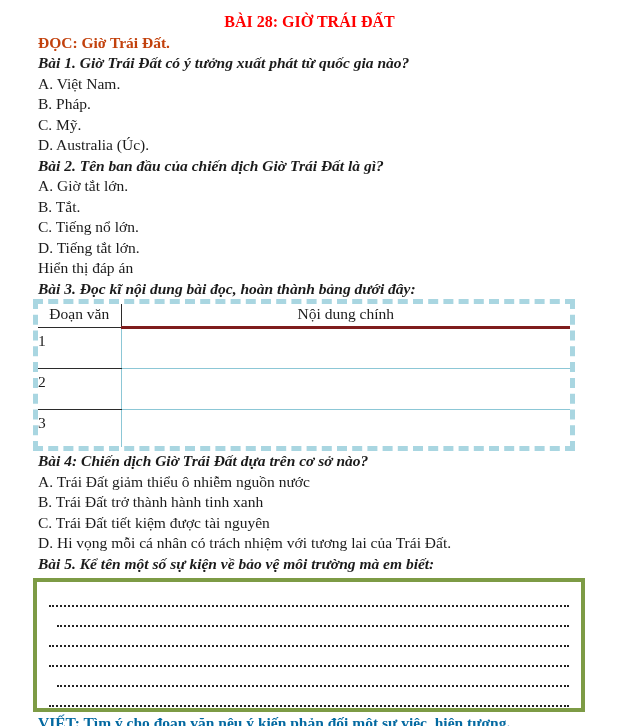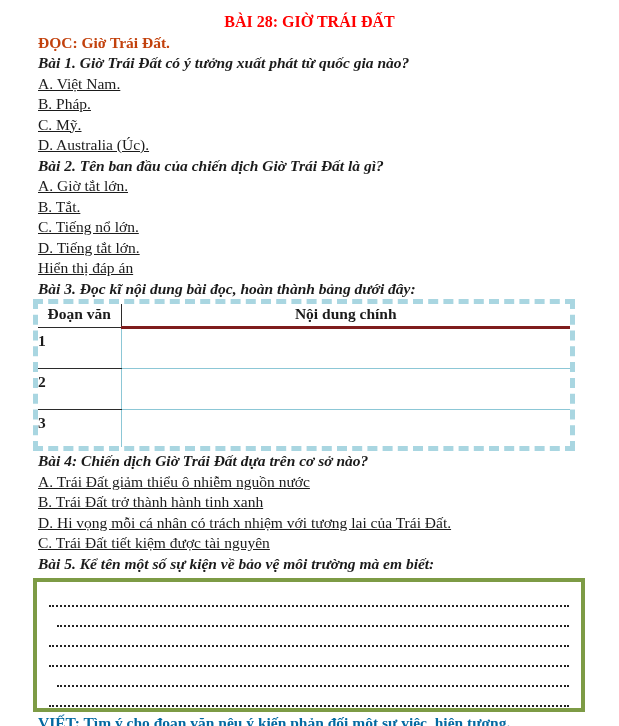--- a/index.html
+++ b/index.html
@@ -27,37 +27,36 @@
     font-weight: bold;
     color: #c2410c;
   }
   .q-heading {
     margin-left: 38px;
     font-weight: bold;
     font-style: italic;
   }
   .option, .plain-line {
     margin-left: 38px;
-    text-decoration: underline;
   }
   
   .table-wrapper {
     margin-left: 33px;
     width: 542px;
     height: 152px;
     border: 5px dashed #a9d6e1;
     background: #ffffff;
   }
   table.b3 {
     width: 100%;
     height: 100%;
     border-collapse: collapse;
   }
   table.b3 th, table.b3 td {
-    font-weight: bold;
+    font-weight: normal;
     vertical-align: top;
     padding: 0;
   }
   table.b3 .col1 { width: 83px; }
   table.b3 tr.hdr th { height: 23px; }
   table.b3 tr.hdr .col1 { border-bottom: 1px solid #2b2b2b; border-right: 1px solid #2b2b2b; }
   table.b3 tr.hdr .col2 { border-bottom: 3px solid #7f1d1d; }
   table.b3 tr.r1 td, table.b3 tr.r2 td { height: 41px; }
   table.b3 tr.r3 td { height: 38px; }
   table.b3 td.col1 { border-right: 1px solid #8cc7d6; }
@@ -130,22 +129,22 @@
         <td class="col1">3</td>
         <td class="col2"></td>
       </tr>
     </tbody>
       </table>
   </div>
 
   <div class="q-heading">Bài 4: Chiến dịch Giờ Trái Đất dựa trên cơ sở nào?</div>
   <div class="option">A. Trái Đất giảm thiểu ô nhiễm nguồn nước</div>
   <div class="option">B. Trái Đất trở thành hành tinh xanh</div>
+  <div class="option">C. Trái Đất tiết kiệm được tài nguyên</div>
   <div class="option">D. Hi vọng mỗi cá nhân có trách nhiệm với tương lai của Trái Đất.</div>
-  <div class="option">C. Trái Đất tiết kiệm được tài nguyên</div>
 
   <div class="q-heading">Bài 5. Kể tên một số sự kiện về bảo vệ môi trường mà em biết:</div>
 
   <div class="answer-box">
     <div class="answer-line"></div>
     <div class="answer-line indented"></div>
     <div class="answer-line"></div>
     <div class="answer-line"></div>
     <div class="answer-line indented"></div>
     <div class="answer-line"></div>

